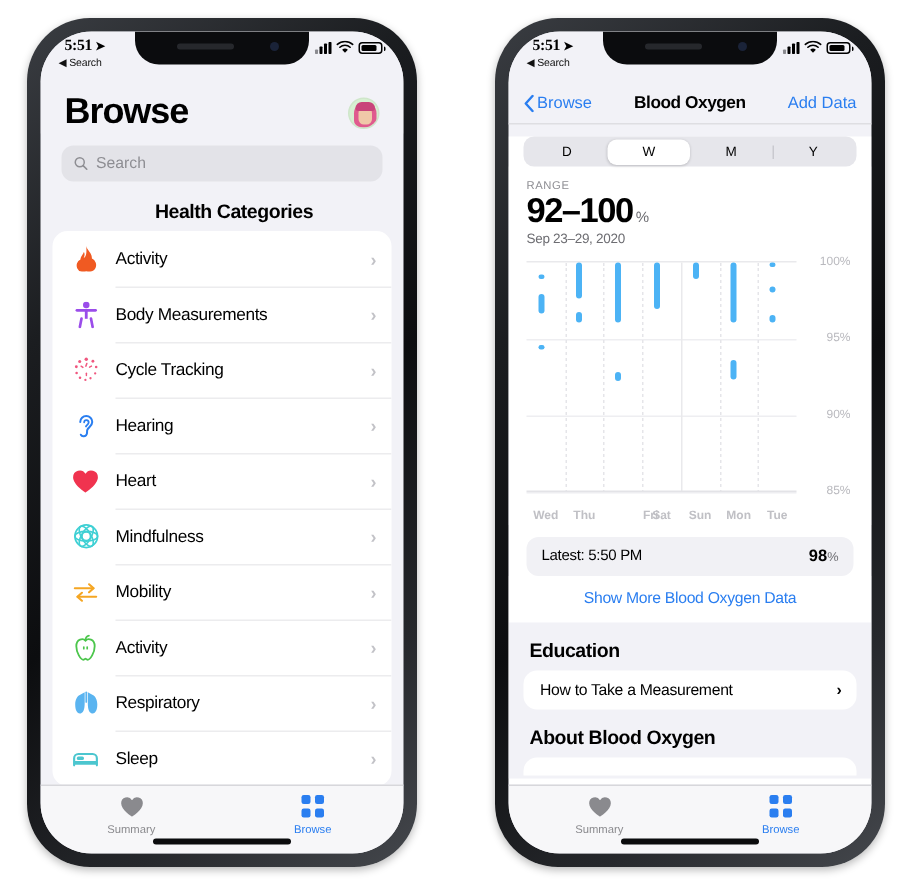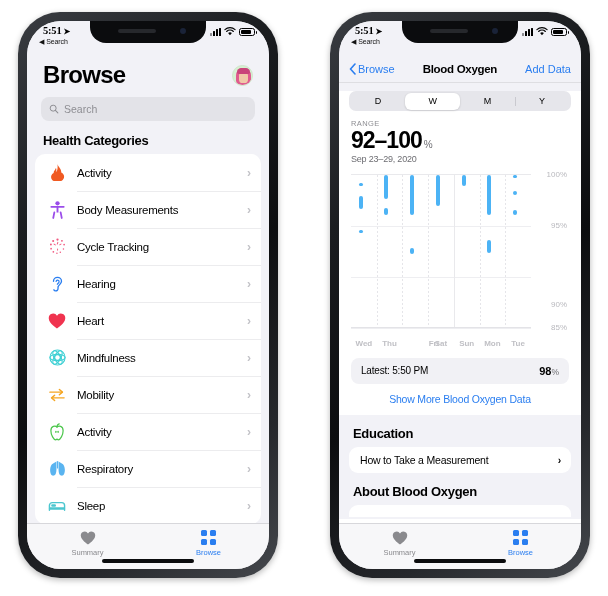--- a/index.html
+++ b/index.html
@@ -128,21 +128,21 @@
     background:#c9447a; border-radius: 7px 7px 3px 3px;
   }
   .searchbar {
     margin: 8px 14px 0 14px; height: 24px;
     background: #e3e3e8; border-radius: 8px;
     display: flex; align-items: center; padding: 0 8px; gap: 5px;
   }
   .searchbar .ph { font-size: 10.5px; color: #8e8e93; }
   .sec-title {
     font-size: 13px; font-weight: bold; color: #000;
-    padding: 12px 0 6px 16px; letter-spacing: -.3px;
+    padding: 12px 0 6px 16px; letter-spacing: -.3px; text-align: center;
   }
   .card {
     background: #fff; margin: 0 8px; border-radius: 10px; overflow: hidden;
   }
   .row {
     display: flex; align-items: center; gap: 10px;
     height: 37px; padding: 0 10px 0 12px;
     position: relative;
   }
   .row + .row::before {
@@ -547,21 +547,21 @@
                     <div class="bar" style="left: 110.571px; top: 0px; height: 11.22px; background: rgb(76, 179, 245);"></div>
                     <div class="bar" style="left: 136.286px; top: 0px; height: 39.78px; background: rgb(76, 179, 245);"></div>
                     <div class="bar" style="left: 136.286px; top: 65.28px; height: 13.26px; background: rgb(76, 179, 245);"></div>
                     <div class="bar" style="left: 162px; top: 0px; height: 3.5px; background: rgb(76, 179, 245);"></div>
                     <div class="bar" style="left: 162px; top: 16.32px; height: 4.08px; background: rgb(76, 179, 245);"></div>
                     <div class="bar" style="left: 162px; top: 34.68px; height: 5.1px; background: rgb(76, 179, 245);"></div>
                   </div>
                 <div class="xaxis"></div>
                 <div id="ylabels">
                     <div class="ylab" style="top: 157px;">85%</div>
-                    <div class="ylab" style="top: 106px; margin-top: 28px;">90%</div>
+                    <div class="ylab" style="top: 106px;">90%</div>
                     <div class="ylab" style="top: 55px;">95%</div>
                     <div class="ylab" style="top: 4px;">100%</div>
                   </div>
                 <div id="xlabels">
                     <div class="xlab" style="left: 12.8571px;">Wed</div>
                     <div class="xlab" style="left: 38.5714px;">Thu</div>
                     <div class="xlab" style="left: 64.2857px; padding-left: 37px;">Fri</div>
                     <div class="xlab" style="left: 90px;">Sat</div>
                     <div class="xlab" style="left: 115.714px;">Sun</div>
                     <div class="xlab" style="left: 141.429px;">Mon</div>

